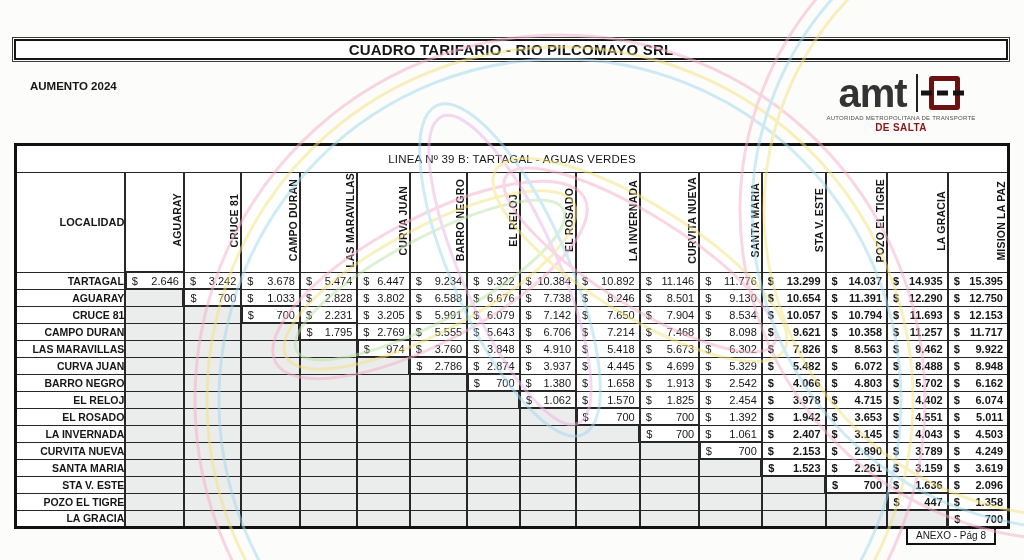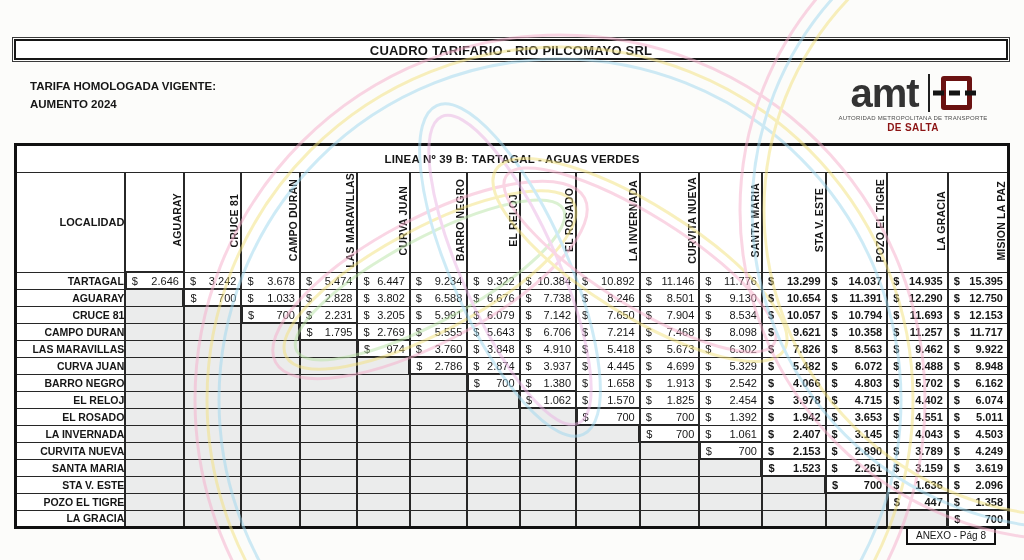--- a/index.html
+++ b/index.html
@@ -6,47 +6,47 @@
   html,body { background:#ffffff; }
   .page {
     position:relative; width:1024px; height:560px;
     background:#fcfcfa; overflow:hidden;
     font-family:"Liberation Sans", sans-serif; color:#161616;
   }
   
   .header-bar {
     position:absolute; left:14px; top:39px; width:994px; height:21px;
     border:2px solid #161616; outline:1px solid #3a3a3a; outline-offset:1px;
-    background:#fff; display:flex; align-items:flex-end; justify-content:center;
-    font-size:13px; font-weight:700; letter-spacing:.2px;
+    background:#fff; display:flex; align-items:center; justify-content:center;
+    font-size:15px; font-weight:700; letter-spacing:.2px;
   }
   
   .info { position:absolute; left:30px; top:77px; font-size:11.5px; font-weight:700; line-height:18px; }
   
-  .logo { position:absolute; right:16px; top:74px; width:190px; text-align:center; }
+  .logo { position:absolute; right:28px; top:74px; width:190px; text-align:center; }
   .logo-row { display:flex; align-items:center; justify-content:center; }
   .amt-text { font-size:40px; line-height:32px; font-weight:700; color:#333; letter-spacing:-1px; }
   .logo-bar { width:2px; height:38px; background:#202020; margin:0 6px 0 9px; }
   .amt-mark { position:relative; width:40px; height:36px; }
   .amt-mark-box { position:absolute; left:5px; top:1px; width:31px; height:34px; border:5px solid #6b1212; border-radius:3px; background:#fff; }
   .amt-dashes { position:absolute; left:-3px; top:50%; transform:translateY(-50%); display:flex; gap:5px; }
   .amt-dash { width:11px; height:5px; background:#141414; }
   .logo-caption { font-size:6px; color:#4c4c4c; letter-spacing:.25px; margin-top:3px; white-space:nowrap; }
   .logo-caption2 { font-size:10px; font-weight:700; color:#8c1414; margin-top:1px; letter-spacing:.4px; }
   
   table.fare {
     position:absolute; left:14px; top:143px; width:996px;
     border-collapse:collapse; table-layout:fixed; background:#fff;
     border:3px solid #111;
   }
   .fare th, .fare td {
     border:1px solid #272727; border-left-width:2px; border-right-width:2px;
     padding:0; overflow:hidden; background:#fff;
   }
-  .title-row th { height:28px; font-size:11.5px; font-weight:700; letter-spacing:.2px; border-bottom-width:1.5px; }
+  .title-row th { height:28px; font-size:11.5px; font-weight:400; letter-spacing:.2px; border-bottom-width:1.5px; }
   tr.hdr th { height:95px; text-align:right; vertical-align:middle; }
   .vtxt {
     display:inline-block; writing-mode:vertical-rl; transform:rotate(180deg);
     white-space:nowrap; font-size:10.5px; font-weight:700; letter-spacing:.2px;
   }
   .corner { font-size:11px; font-weight:700; text-align:center; vertical-align:middle; }
   tbody tr { height:17px; }
   td.rlbl { font-weight:700; font-size:10.5px; text-align:right; }
   .money { display:flex; justify-content:space-between; align-items:center; padding:0 4px 0 5px; font-size:11px; }
   td.blank { background:#ebecec; }
@@ -65,21 +65,20 @@
 </head>
 <body>
 
 <div class="page">
 
   <div class="header-bar">
     <span>CUADRO TARIFARIO - RIO PILCOMAYO SRL</span>
   </div>
 
   <div class="info">
-    <div>TARIFA HOMOLOGADA VIGENTE:</div>
     <div>AUMENTO 2024</div>
   </div>
 
   <div class="logo">
     <div class="logo-row">
       <span class="amt-text">amt</span>
       <span class="logo-bar"></span>
       <span class="amt-mark">
         <span class="amt-mark-box"></span>
         <span class="amt-dashes">

